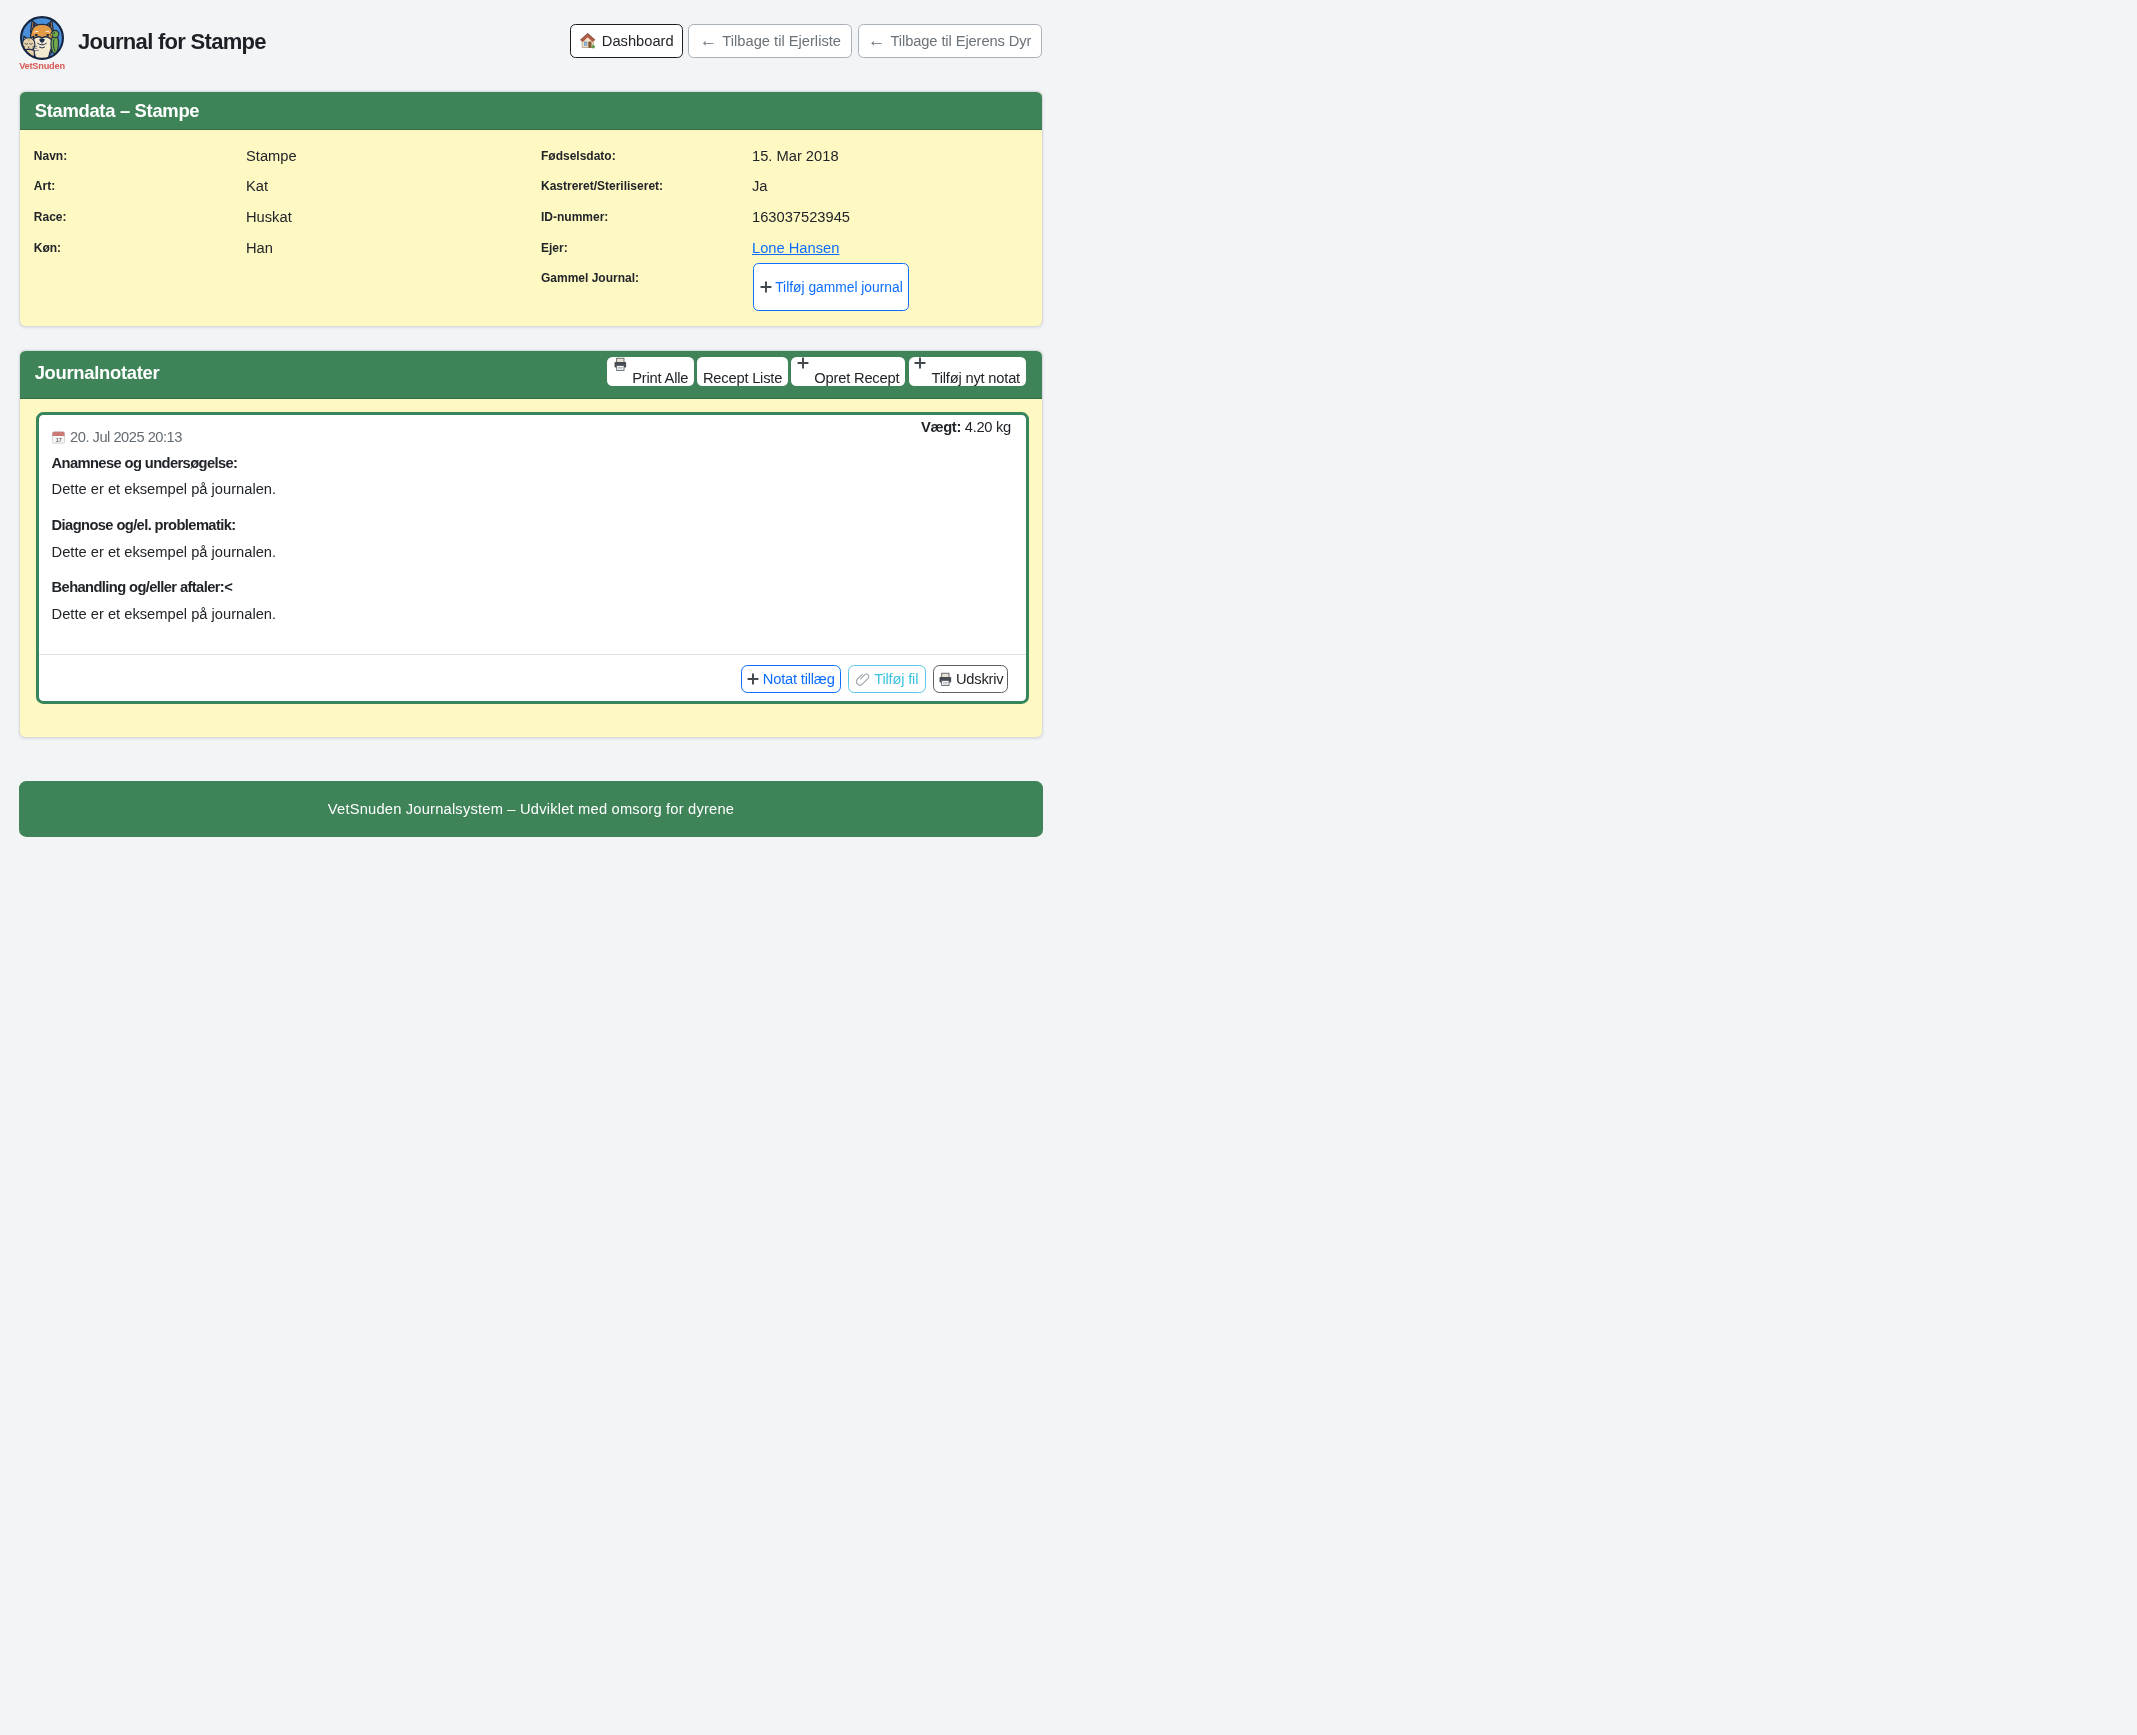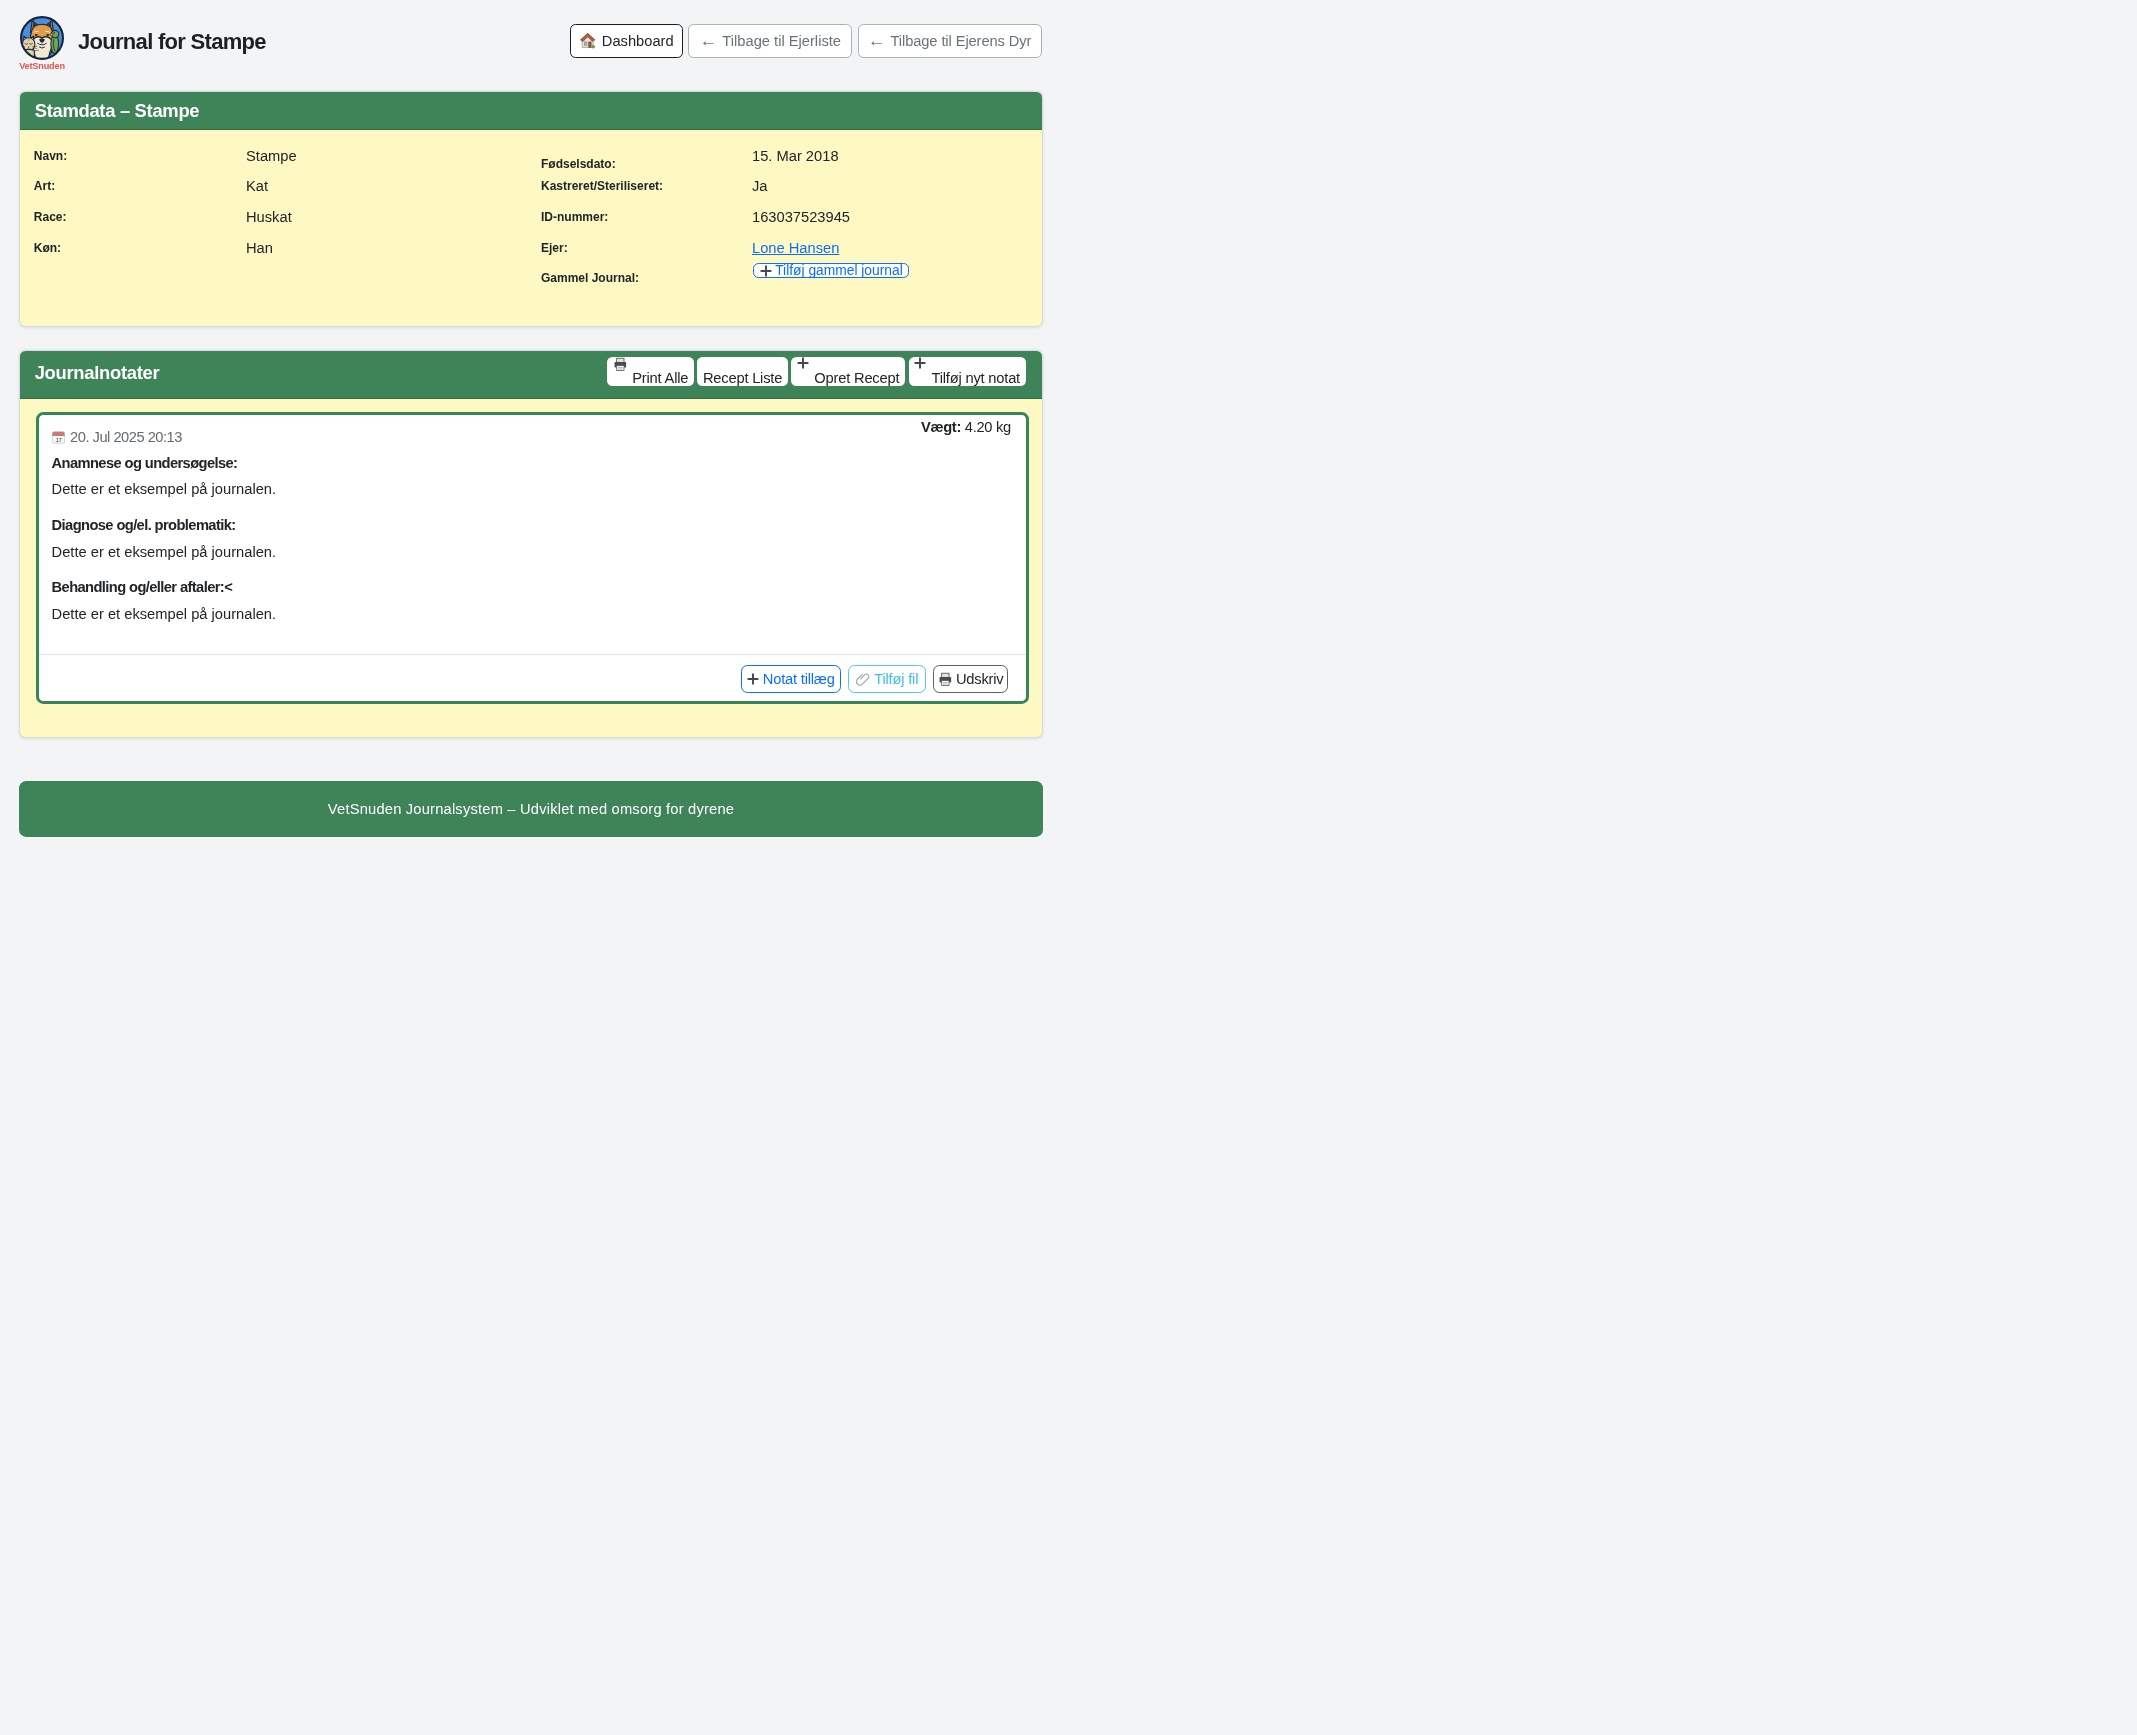--- a/index.html
+++ b/index.html
@@ -45,21 +45,21 @@
     padding-left:14.7px;
   }
   #card1 { top:91px; height:236px; }
   #card1 .card-h { height:38px; line-height:37px; }
   #card1 .body { position:relative; height:197px; }
   .lbl { position:absolute; font-weight:bold; line-height:22px; font-size:12px; }
   .val { position:absolute; line-height:22px; font-size:14.7px; }
   a.link { color:#0d6efd; text-decoration:underline; }
   .btn-blue {
     display:inline-flex; align-items:center; background:#fff; color:#0d6efd;
-    border:0.9px solid #0d6efd; border-radius:5.5px; font-size:13.8px; height:15px;
+    border:0.9px solid #0d6efd; border-radius:5.5px; font-size:13.8px; height:48px;
     padding:0 5.5px; white-space:nowrap;
   }
   
   #card2 { top:350px; height:388px; }
   #card2 .card-h { height:48px; line-height:43px; position:relative; }
   #nbtns { position:absolute; right:16.5px; top:6.4px; display:flex; gap:3.7px; }
   .btn-sm {
     display:inline-flex; align-items:flex-start; background:#fff; color:#212529;
     border:none; border-radius:5.5px; font-size:14.7px; height:29px; padding:0 5.5px;
     font-weight:normal; letter-spacing:-0.2px; white-space:nowrap;
@@ -167,21 +167,21 @@
   <div class="body">
     <div class="lbl" style="left:13.8px; top:14.7px;">Navn:</div>
     <div class="val" style="left:226px; top:14.7px;">Stampe</div>
     <div class="lbl" style="left:13.8px; top:45px;">Art:</div>
     <div class="val" style="left:226px; top:45px;">Kat</div>
     <div class="lbl" style="left:13.8px; top:76px;">Race:</div>
     <div class="val" style="left:226px; top:76px;">Huskat</div>
     <div class="lbl" style="left:13.8px; top:107px;">Køn:</div>
     <div class="val" style="left:226px; top:107px;">Han</div>
 
-    <div class="lbl" style="left:521px; top:14.7px;margin-top:8px;">Fødselsdato:</div>
+    <div class="lbl" style="left:521px; top:14.7px;">Fødselsdato:</div>
     <div class="val" style="left:732px; top:14.7px;">15. Mar 2018</div>
     <div class="lbl" style="left:521px; top:45px;">Kastreret/Steriliseret:</div>
     <div class="val" style="left:732px; top:45px;">Ja</div>
     <div class="lbl" style="left:521px; top:76px;">ID-nummer:</div>
     <div class="val" style="left:732px; top:76px;">163037523945</div>
     <div class="lbl" style="left:521px; top:107px;">Ejer:</div>
     <div class="val" style="left:732px; top:107px;"><a class="link">Lone Hansen</a></div>
     <div class="lbl" style="left:521px; top:137px;">Gammel Journal:</div>
     <div class="btn-blue" style="position:absolute; left:733px; top:133px;"><svg width="12" height="12" viewBox="0 0 13 13" style="margin-right:3.7px">
           <path d="M6.5 1.4 V11.6 M1.4 6.5 H11.6" stroke="#43484d" stroke-width="2.1" stroke-linecap="round"></path>

